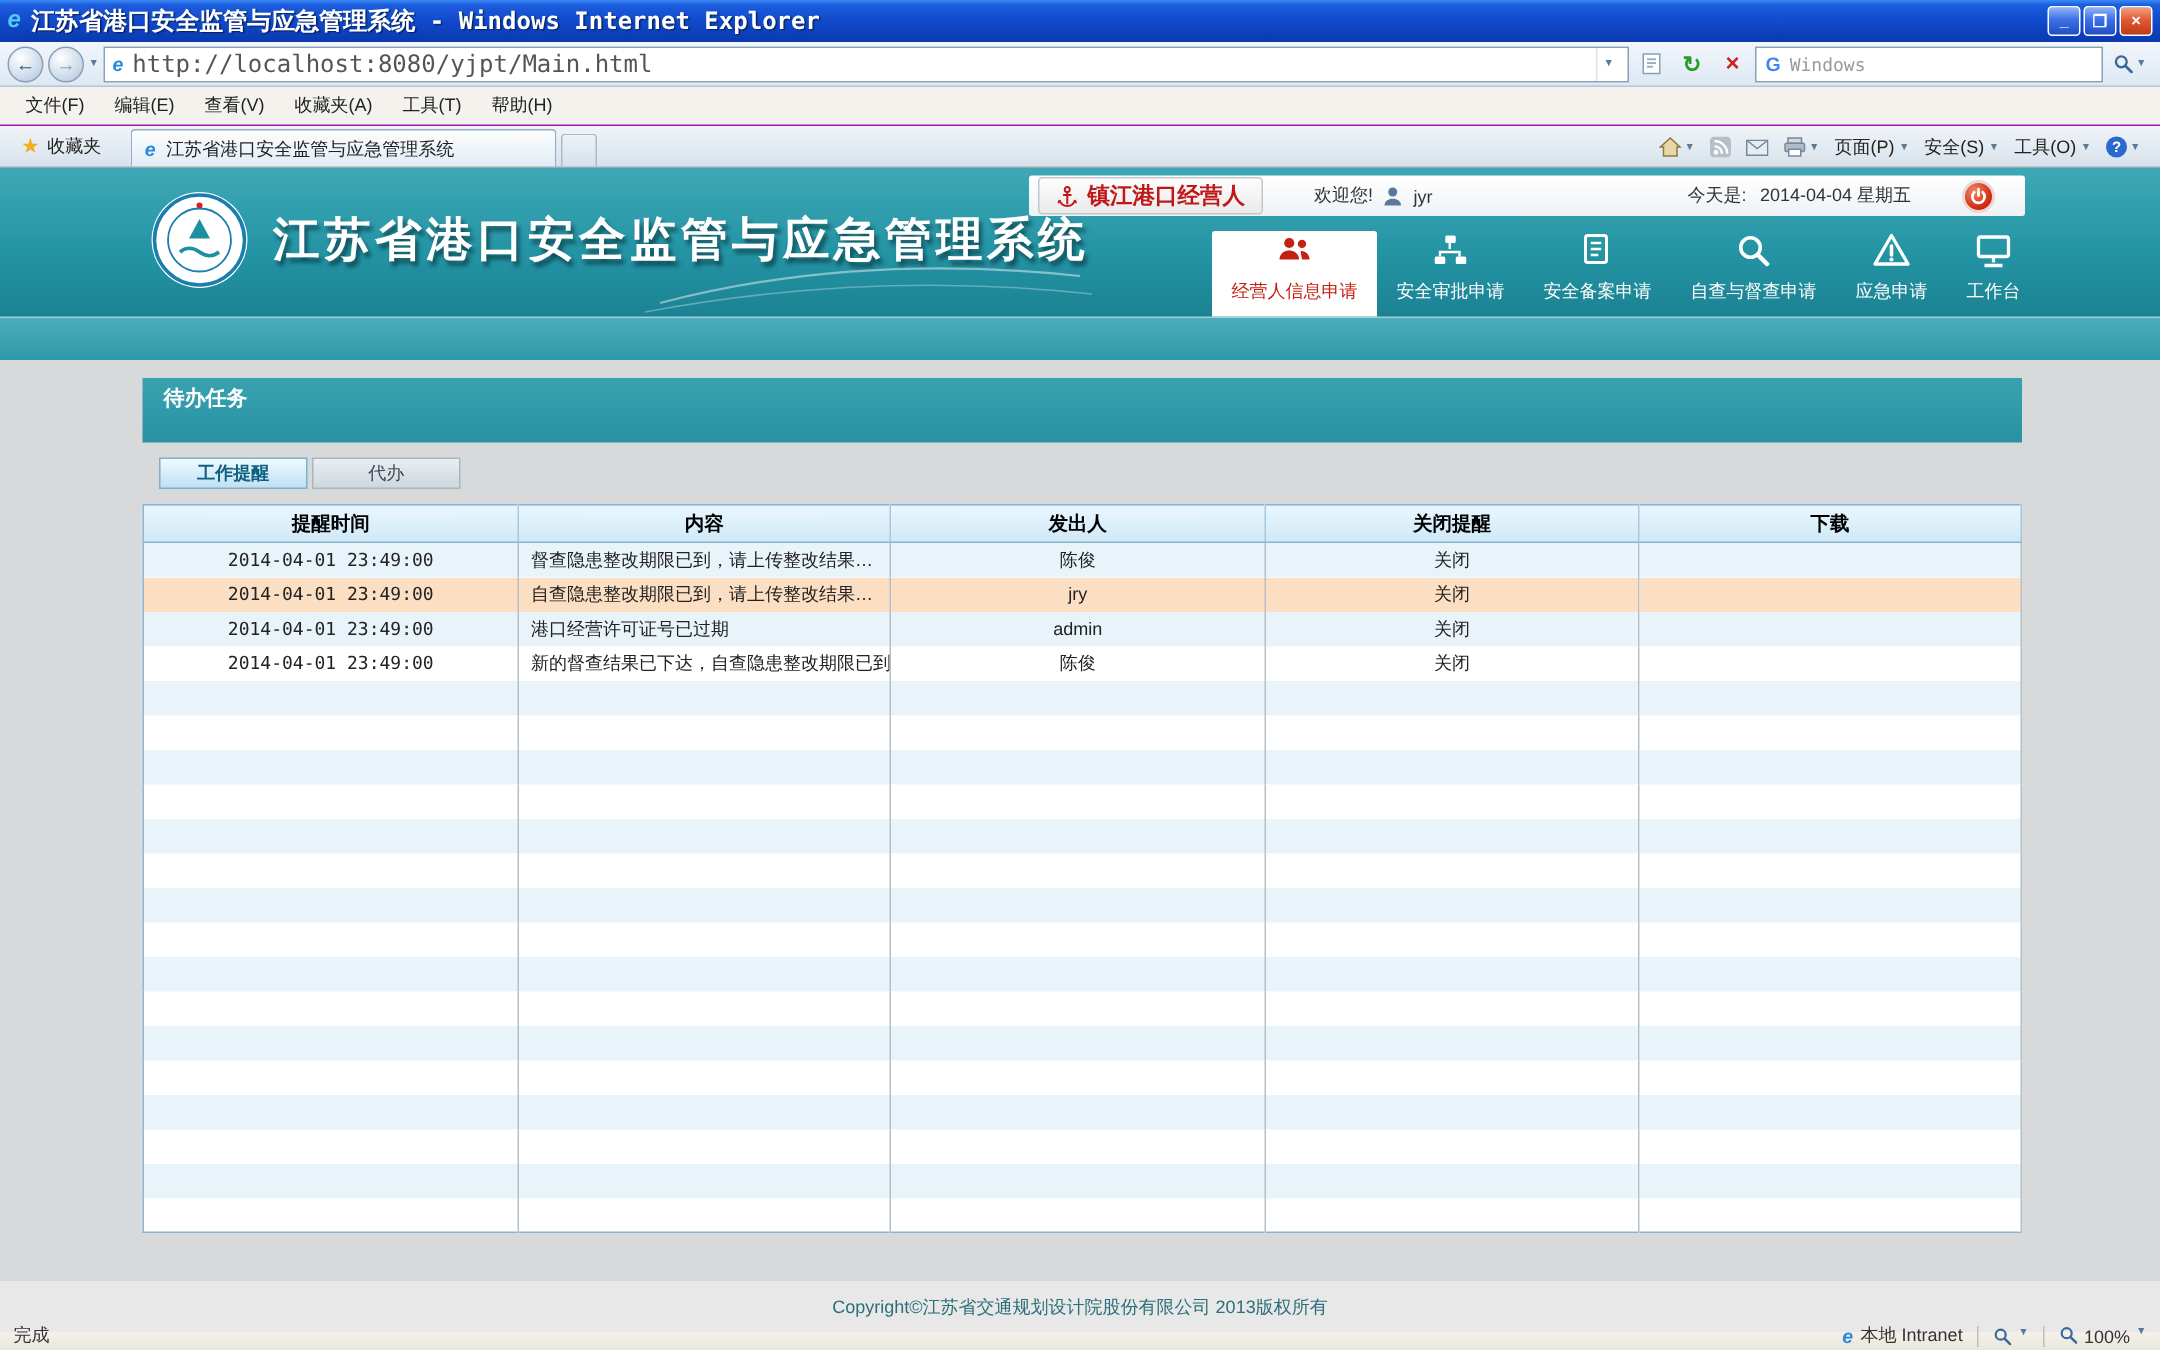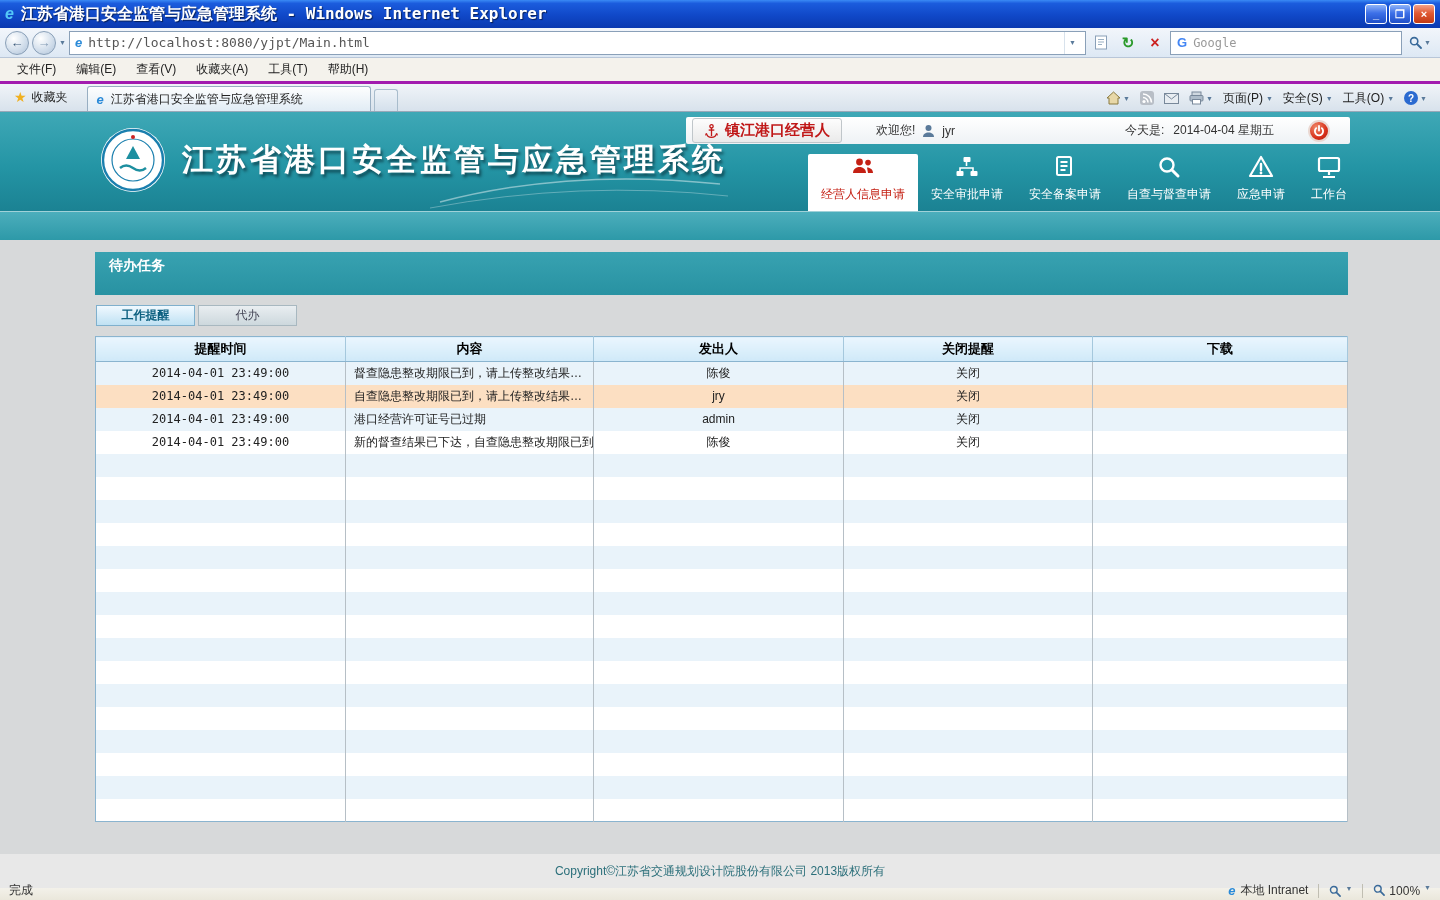--- a/index.html
+++ b/index.html
@@ -13,31 +13,31 @@
   .win-btn { width:22px; height:20px; border:1px solid #fff; border-radius:3px; color:#fff; font-size:11px; display:flex; align-items:center; justify-content:center; font-weight:bold; }
   .btn-blue { background:linear-gradient(180deg,#8fb4f8,#3d70e8 45%,#1f4fc8); }
   .btn-red  { background:linear-gradient(180deg,#f2a188,#e15a33 45%,#c23a14); }
 
   .addressbar { height:30px; background:linear-gradient(180deg,#f2f6fb,#dde8f4); display:flex; align-items:center; padding:0 5px; gap:3px; border-bottom:1px solid #b8c6d8; }
   .circle-btn { width:24px; height:24px; border-radius:50%; border:1px solid #8aa0b8; background:radial-gradient(circle at 35% 30%,#ffffff,#cfdcea 60%,#afc2d8); display:flex; align-items:center; justify-content:center; color:#3c5a7a; font-size:13px; flex:none; }
   .circle-btn.dim { color:#8aa0b8; }
   .chev { font-size:7px; color:#5a7a9a; }
   .address-field { flex:1; height:24px; background:#fff; border:1px solid #8aa0b8; display:flex; align-items:center; padding:0 5px; gap:6px; }
   .page-ico { font-weight:bold; font-style:italic; color:#2a8ad8; font-size:13px; }
-  .url-text { font-family:"DejaVu Sans Mono",monospace; font-size:13px; color:#555; flex:1; white-space:nowrap; overflow:hidden; }
+  .url-text { font-family:"DejaVu Sans Mono",monospace; font-size:16px; color:#555; flex:1; white-space:nowrap; overflow:hidden; }
   .addr-drop { border-left:1px solid #d8e2ec; height:100%; display:flex; align-items:center; padding:0 4px; }
   .mini-btn { width:24px; height:24px; display:flex; align-items:center; justify-content:center; flex:none; }
   .refresh-glyph { color:#2a9a2a; font-size:15px; font-weight:bold; }
   .stop-glyph { color:#cc2222; font-size:16px; font-weight:bold; }
   .search-box { width:232px; height:24px; background:#fff; border:1px solid #8aa0b8; display:flex; align-items:center; padding:0 6px; gap:6px; flex:none; }
   .g-logo { font-weight:bold; font-size:13px; color:#4285f4; }
   .search-text { color:#999; font-size:12px; font-family:"DejaVu Sans Mono",monospace; }
   .search-btn { width:30px; height:24px; display:flex; align-items:center; justify-content:center; gap:2px; flex:none; }
 
-  .menubar { height:26px; background:#f4f2ec; border-bottom:3px solid #a21caf; display:flex; align-items:center; padding:0 8px; gap:2px; font-size:12px; }
+  .menubar { height:26px; background:#f4f2ec; border-bottom:1px solid #a21caf; display:flex; align-items:center; padding:0 8px; gap:2px; font-size:12px; }
   .menu-item { padding:3px 9px; color:#222; }
 
   .favbar { height:28px; background:linear-gradient(180deg,#f0f4f8,#d8e2ec); display:flex; align-items:flex-end; padding:0 5px; border-bottom:1px solid #98a8b8; }
   .fav-left { display:flex; align-items:center; gap:5px; padding:0 9px; height:24px; margin-bottom:2px; }
   .star { color:#f0b020; font-size:14px; }
   .fav-label { font-size:12px; color:#222; }
   .ie-tab { width:284px; height:25px; background:linear-gradient(180deg,#fdfefe,#e1ecf5); border:1px solid #98aec2; border-bottom:none; border-radius:3px 3px 0 0; display:flex; align-items:center; gap:7px; padding:0 9px; font-size:12px; color:#222; margin-left:10px; white-space:nowrap; overflow:hidden; }
   .tab-stub { width:24px; height:22px; background:linear-gradient(180deg,#eef3f8,#d4e0ec); border:1px solid #a8bccc; border-bottom:none; border-radius:3px 3px 0 0; margin-left:3px; }
   .fav-right { margin-left:auto; display:flex; align-items:center; gap:10px; padding-right:8px; height:26px; font-size:12px; color:#222; }
   .tb-ico { display:flex; align-items:center; gap:2px; }
@@ -58,21 +58,21 @@
   .power-btn { width:22px; height:22px; border-radius:50%; background:radial-gradient(circle at 35% 30%,#f08a6a,#d8301a 60%,#a81808); border:2px solid #ead8d2; display:flex; align-items:center; justify-content:center; margin-right:14px; flex:none; }
   .main-nav { position:absolute; bottom:0; right:80px; display:flex; height:57px; }
   .nav-item { display:flex; flex-direction:column; align-items:center; justify-content:flex-start; gap:3px; padding:0 13px; color:#fff; font-size:12px; cursor:default; }
   .nav-item.active { background:#fff; color:#c42014; border-radius:2px 2px 0 0; }
   .nav-label { white-space:nowrap; }
   .sub-band { height:29px; flex:none; background:linear-gradient(180deg,#4caebc,#2d99a8); border-top:1px solid rgba(255,255,255,.55); }
 
   .content { flex:1; padding-top:12px; }
   .panel { width:1253px; margin-left:95px; }
   .panel-title { height:43px; background:linear-gradient(180deg,#38a2b1,#2892a2); color:#fff; font-size:14px; font-weight:bold; line-height:26px; padding-left:14px; }
-  .tabs { display:flex; gap:3px; margin-top:10px; margin-left:1px; }
+  .tabs { display:flex; gap:3px; margin-top:10px; margin-left:11px; }
   .tab-btn { height:21px; line-height:19px; width:99px; text-align:center; font-size:12px; }
   .tab-active { background:linear-gradient(180deg,#f0f9ff,#bfe1f3); border:1px solid #7fb0cd; color:#0d6080; font-weight:bold; }
   .tab-inactive { background:linear-gradient(180deg,#e9eef1,#cdd8dd); border:1px solid #a8b8c0; color:#445; }
   table.task { margin-top:10px; width:100%; border-collapse:collapse; table-layout:fixed; background:#fff; border:1px solid #8ab4cf; }
   table.task th { height:25px; background:linear-gradient(180deg,#eaf6fe,#cfe9f8); font-size:13px; font-weight:bold; color:#000; border-right:1px solid #a5c8dd; border-bottom:1px solid #8ab4cf; }
   table.task td { height:23px; font-size:12px; color:#222; border-right:1px solid #b6bfc6; overflow:hidden; white-space:nowrap; }
   td.col-time { text-align:center; font-family:"DejaVu Sans Mono",monospace; font-size:11px; }
   td.col-content { padding-left:8px; }
   td.col-sender { text-align:center; }
   td.col-close { text-align:center; cursor:pointer; }
@@ -117,21 +117,21 @@
       </svg>
   </div>
   <div class="mini-btn">
       <span class="refresh-glyph">↻</span>
     </div>
   <div class="mini-btn">
       <span class="stop-glyph">×</span>
     </div>
   <div class="search-box">
     <span class="g-logo">G</span>
-    <span class="search-text">Google</span>
+    <span class="search-text">Windows</span>
   </div>
   <div class="search-btn">
     <svg width="13" height="13" viewBox="0 0 13 13">
         <circle cx="5.2" cy="5.2" r="3.6" fill="none" stroke="#3a6a9a" stroke-width="1.6"></circle>
         <path d="M8 8l4 4" stroke="#3a6a9a" stroke-width="1.8" stroke-linecap="round"></path>
       </svg>
     <span class="chev">▼</span>
   </div>
 </div>
 

